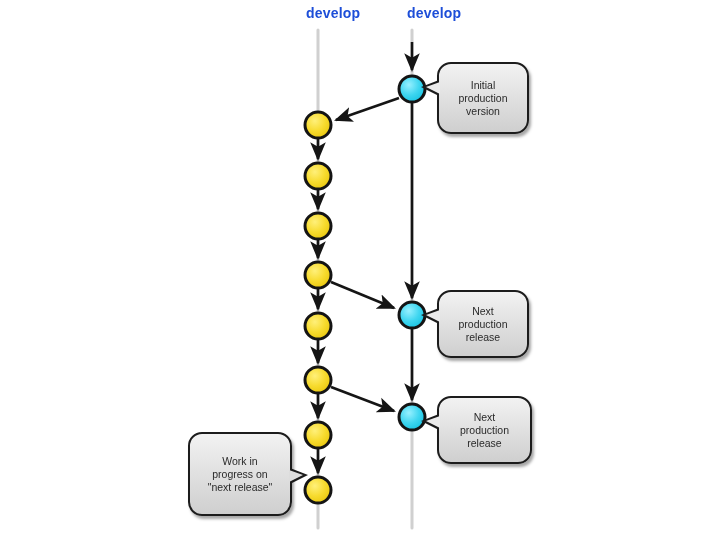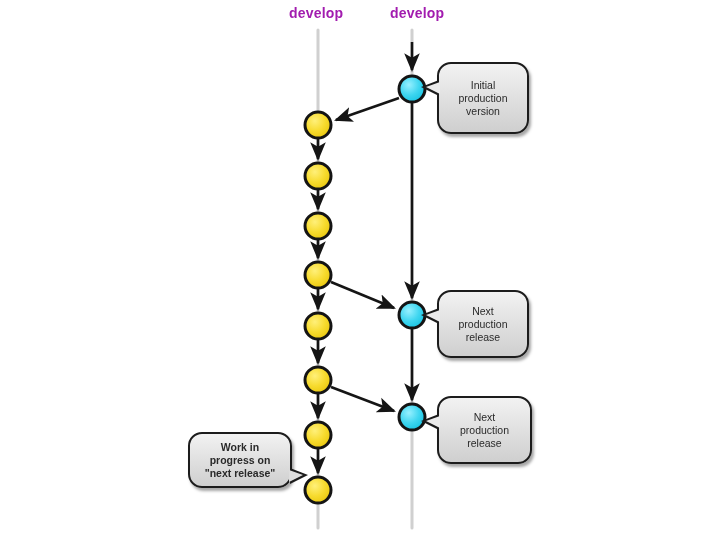--- a/index.html
+++ b/index.html
@@ -20,23 +20,24 @@
     left: 0;
     top: 0;
     width: 720px;
     height: 540px;
   }
   .lane-label {
     position: absolute;
     font-family: "Liberation Sans", sans-serif;
     font-size: 14px;
     font-weight: bold;
-    color: #a21caf;
+    color: #1d4ed8;
     letter-spacing: 0.2px;
     white-space: nowrap;
+    margin-left: 17px;
   }
   #label-develop { left: 289px; top: 5px; }
   #label-master  { left: 390px; top: 5px; }
 
   .callout {
     position: absolute;
     box-sizing: border-box;
     border: 2.5px solid #1c1c1c;
     border-radius: 14px;
     background: linear-gradient(180deg, #f2f2f2 0%, #e2e2e2 45%, #cfcfcf 100%);
@@ -183,19 +184,19 @@
 production
 release</span>
   </div>
 
   <div class="callout tail-left" style="left:437px; top:396px; width:95px; height:68px;">
     <span class="callout-text">Next
 production
 release</span>
   </div>
 
-  <div class="callout tail-right" style="left:188px; top:432px; width:104px; height:56px;font-weight:bold;">
+  <div class="callout tail-right" style="left:188px; top:432px; width:104px; height:84px;">
     <span class="callout-text">Work in
 progress on
 "next release"</span>
   </div>
 
 </div>
 
 </body></html>

